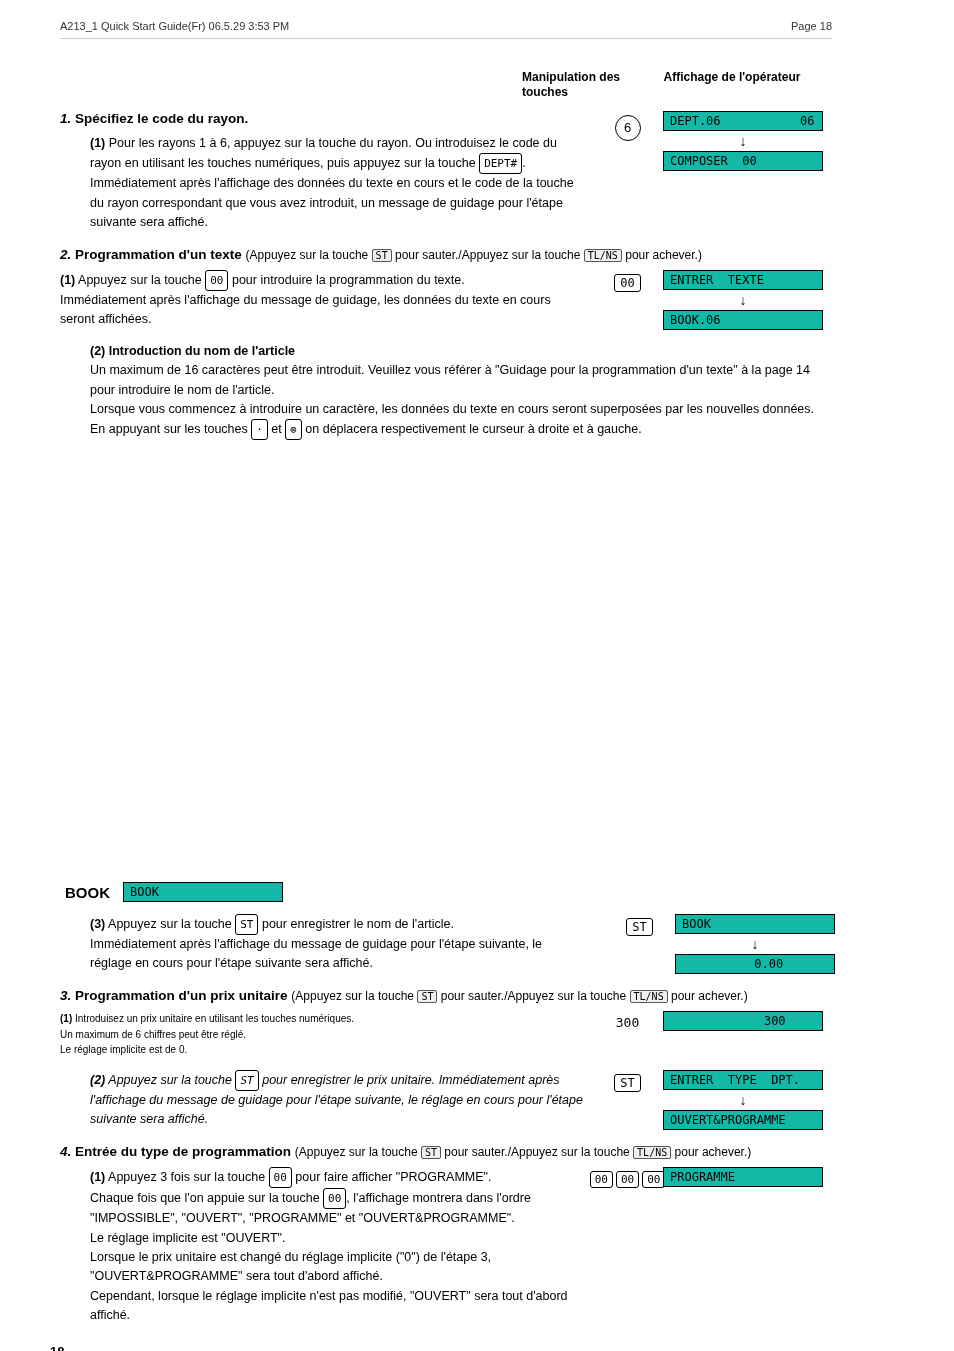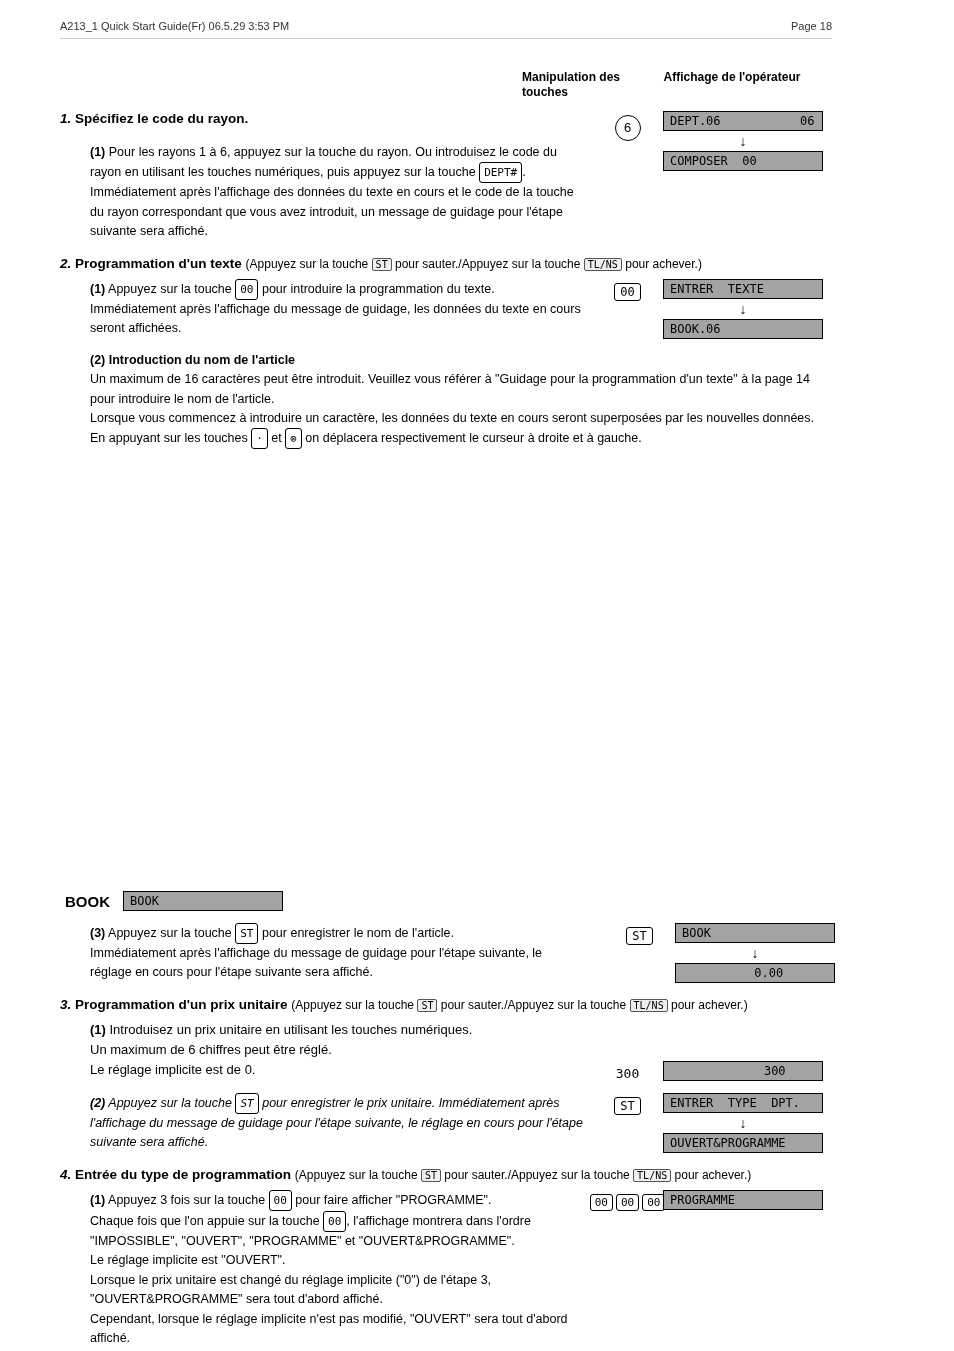--- a/index.html
+++ b/index.html
@@ -31,21 +31,21 @@
       align-items: center;
     }
 
     
     .display-box {
       border: 1px solid #000;
       padding: 2px 6px;
       font-family: monospace;
       font-size: 12px;
       min-width: 120px;
-      background: #a3a3a3;
+      background: #14b8a6;
       white-space: pre;
     }
 
     .display-box-wide {
       min-width: 160px;
     }
 
     .arrow-down {
       text-align: center;
       font-size: 14px;
@@ -95,21 +95,21 @@
     <div style="width:120px; ">
       <span style="font-size:12px; font-weight:bold;">Manipulation des touches</span>
     </div>
     <div style="width:180px; text-align:center;">
       <span style="font-size:12px; font-weight:bold;">Affichage de l'opérateur</span>
     </div>
   </div>
 
   <div style="display:flex; gap:0; margin-bottom:14px;">
     <div style="flex:0 0 540px; padding-right:16px;">
-      <div style="font-weight:bold; font-size:13.5px; margin-bottom:17px;">
+      <div style="font-weight:bold; font-size:13.5px; margin-bottom:8px;">
         <em style="font-style:italic;">1.</em> <span>Spécifiez le code du rayon.</span>
       </div>
       <div style="margin-left:30px;">
         <div style="font-size:12.5px; line-height:1.55;">
           <span style="font-weight:bold;">(1)</span> Pour les rayons 1 à 6, appuyez sur la touche du rayon. Ou introduisez le code du rayon en utilisant les touches numériques, puis appuyez sur la touche <span class="inline-key">DEPT#</span>.<br>
           Immédiatement après l'affichage des données du texte en cours et le code de la touche du rayon correspondant que vous avez introduit, un message de guidage pour l'étape suivante sera affiché.
         </div>
       </div>
     </div>
     <div style="flex:1; display:flex; flex-direction:row; align-items:flex-start; gap:8px;">
@@ -127,21 +127,21 @@
   </div>
 
   <div style="margin-bottom:14px;">
 
     <div style="font-weight:bold; font-size:13.5px; margin-bottom:8px;">
       <em style="font-style:italic;">2.</em> <span style="font-weight:bold;">Programmation d'un texte</span> <span style="font-size:12px; font-weight:normal;">(Appuyez sur la touche <span class="inline-key-small">ST</span> pour sauter./Appuyez sur la touche <span class="inline-key-small">TL/NS</span> pour achever.)</span>
     </div>
 
     <div style="display:flex; gap:0; margin-bottom:12px;">
       <div style="flex:0 0 540px; padding-right:16px;">
-        <div style="margin-left:30px; font-size:12.5px; line-height:1.55;">
+        <div style="font-size:12.5px; line-height:1.55;">
           <span style="font-weight:bold;">(1)</span> Appuyez sur la touche <span class="inline-key">00</span> pour introduire la programmation du texte.<br>
           Immédiatement après l'affichage du message de guidage, les données du texte en cours seront affichées.
         </div>
       </div>
       <div style="flex:1; display:flex; flex-direction:row; align-items:flex-start; gap:8px;">
         <div style="width:55px; display:flex; justify-content:center; align-items:flex-start; padding-top:4px;">
           <span style="display:inline-block; border:1px solid #000; border-radius:3px; padding:1px 5px; font-size:12px; font-family:monospace;">00</span>
         </div>
         <div style="display:flex; flex-direction:column; gap:3px;">
           <div class="display-box display-box-wide">ENTRER  TEXTE</div>
@@ -190,27 +190,27 @@
     </div>
   </div>
 
   <div style="margin-bottom:14px;">
     <div style="font-weight:bold; font-size:13.5px; margin-bottom:8px;">
       <em style="font-style:italic;">3.</em> <span style="font-weight:bold;">Programmation d'un prix unitaire</span> <span style="font-size:12px; font-weight:normal;">(Appuyez sur la touche <span class="inline-key-small">ST</span> pour sauter./Appuyez sur la touche <span class="inline-key-small">TL/NS</span> pour achever.)</span>
     </div>
 
     <div style="display:flex; gap:0; margin-bottom:12px;">
       <div style="flex:0 0 540px; padding-right:16px;">
-        <div style="margin-left:30px; font-size:13px; line-height:1.55;">
+        <div style="font-size:10px; line-height:1.55;">
           <span style="font-weight:bold;">(1)</span> Introduisez un prix unitaire en utilisant les touches numériques.<br>
           Un maximum de 6 chiffres peut être réglé.<br>
           Le réglage implicite est de 0.
         </div>
       </div>
-      <div style="flex:1; display:flex; flex-direction:row; align-items:flex-end; gap:8px;">
+      <div style="flex:1; display:flex; flex-direction:row; align-items:flex-start; gap:8px;">
         <div style="width:55px; display:flex; justify-content:center; align-items:flex-start; padding-top:4px;">
           <span style="font-size:13px; font-family:monospace;">300</span>
         </div>
         <div style="display:flex; flex-direction:column; gap:3px;">
           <div class="display-box display-box-wide">             300</div>
         </div>
       </div>
     </div>
 
     <div style="display:flex; gap:0; margin-bottom:12px;">

